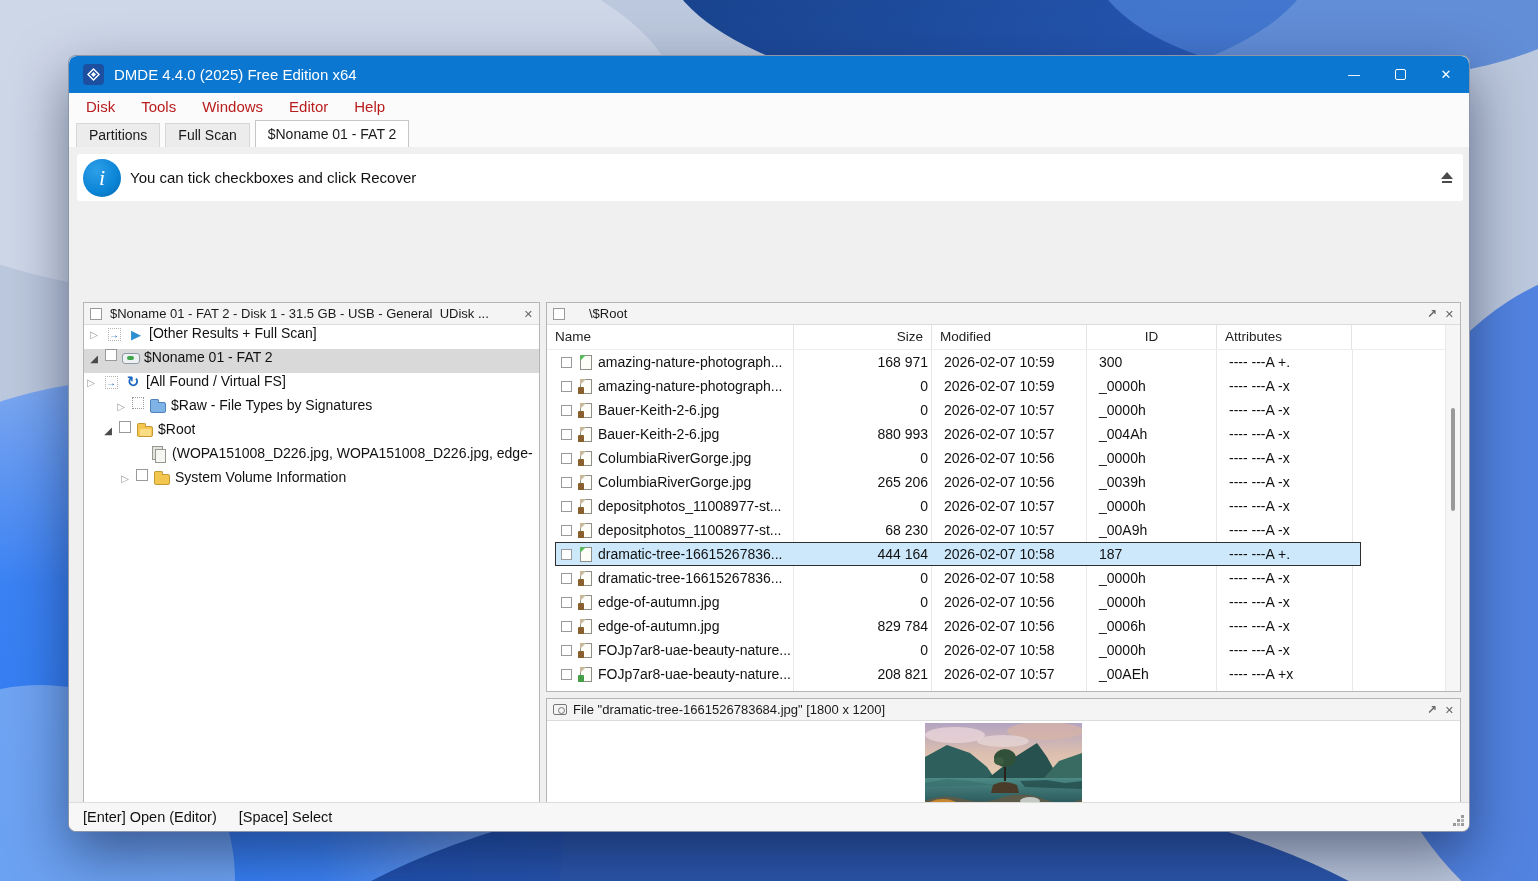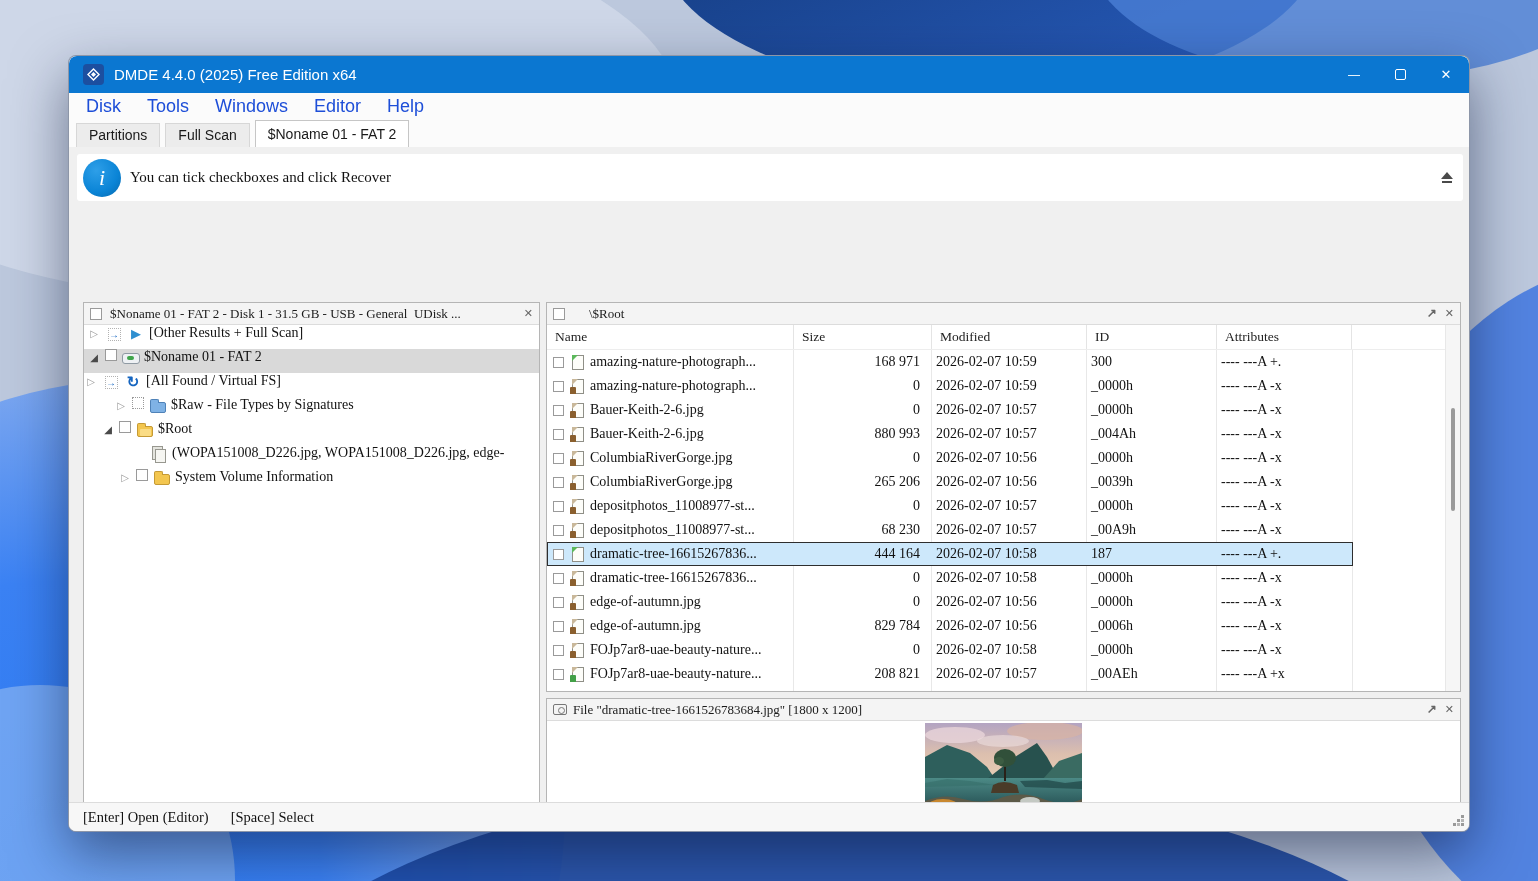--- a/index.html
+++ b/index.html
@@ -21,30 +21,30 @@
   .title-text { color:#fff; font-size:15px; }
   .win-controls { margin-left:auto; display:flex; height:100%; }
   .win-btn { width:46px; height:100%; display:flex; align-items:center; justify-content:center; color:#fff; font-size:13px; }
   .min-glyph::before { content:"\2014"; font-size:12px; }
   .max-glyph { width:11px; height:11px; border:1px solid #fff; border-radius:2px; display:inline-block; }
   .close-glyph::before { content:"\2715"; font-size:13px; font-weight:300; }
 
   
   .menubar { position:absolute; left:0; top:37px; right:0; height:27px; background:#fbfbfb;
     display:flex; align-items:center; padding-left:4px; }
-  .menu-item { padding:0 13px; font-size:18px; color:#1d4ed8; line-height:27px; }
+  .menu-item { padding:0 13px; font-size:15px; color:#b91c1c; line-height:27px; }
 
   
   .tabbar { position:absolute; left:0; top:64px; right:0; height:27px; background:#fbfbfb;
     display:flex; align-items:flex-end; padding-left:7px; }
   .tab { height:24px; line-height:23px; padding:0 12px; font-size:14px; color:#1a1a1a;
     background:#ececec; border:1px solid #d7d7d7; border-bottom:none; margin-right:5px; }
   .tab.active { height:27px; line-height:26px; background:#fff; border-color:#c6c6c6; }
 
-  .client { position:absolute; left:0; top:91px; right:0; bottom:0; background:#f0f0f0;font-family:Liberation Serif, serif; }
+  .client { position:absolute; left:0; top:91px; right:0; bottom:0; background:#f0f0f0; }
 
   
   .info-strip { position:absolute; left:8px; top:7px; width:1386px; height:47px; background:#fff;
     border-radius:3px; display:flex; align-items:center; }
   .info-circle { width:38px; height:38px; border-radius:50%; margin-left:6px;
     background:radial-gradient(circle at 35% 30%, #2e9fe8, #0a84d6 60%, #0767ab);
     color:#fff; font-size:22px; font-style:italic; font-family:"Liberation Serif",serif;
     display:flex; align-items:center; justify-content:center; }
   .info-circle::before { content:"i"; }
   .info-text { margin-left:9px; font-size:15px; color:#111; }
@@ -89,27 +89,27 @@
   .tlabel { overflow:hidden; }
 
   .hscroll-track { position:absolute; left:0; right:0; bottom:0; height:16px; background:#f4f4f4; }
   .hscroll-thumb { position:absolute; left:16px; top:5px; width:343px; height:6px; background:#8f8f8f; border-radius:3px; }
 
   
   .file-panel { left:477px; top:155px; width:915px; height:390px; }
   .col-header { height:25px; display:flex; font-size:13.5px; color:#222; border-bottom:1px solid #ededed; background:#fff; }
   .col-header .col { line-height:24px; border-right:1px solid #e4e4e4; padding:0 8px; }
   .c-name { width:247px; }
-  .c-size { width:138px; }
+  .c-size { width:138px; text-align:right; }
   .c-mod  { width:155px; }
-  .c-id   { width:130px; }
+  .c-id   { width:130px;text-align:center; }
   .c-attr { width:135px; }
   .list-body { position:relative; height:341px; overflow:hidden; }
   .vline { position:absolute; top:0; bottom:0; width:1px; background:#e8e8e8; }
-  .frow { position:relative; z-index:1; width:806px; height:24px; display:flex; align-items:center; font-size:14px; color:#111; }
+  .frow { position:relative; z-index:1; width:806px; height:24px; display:flex; align-items:center; font-size:14px; color:#111;margin-left:8px; }
   .frow.sel { background:#cde8fb; box-shadow:inset 0 0 0 1px #2e2e2e; }
   .frow .cb { width:11px; height:11px; margin-left:6px; }
   .fico-wrap { width:17px; margin-left:5px; display:flex; justify-content:center; flex:0 0 auto; }
   .fico { width:12px; height:15px; border:1px solid #8f8f87; background:#fdfdf9; position:relative; display:inline-block; }
   .fico::before { content:""; position:absolute; top:-1px; left:-1px; width:0; height:0;
     border-top:6px solid #c9b89a; border-right:6px solid transparent; }
   .fico.f::before { border-top-color:#5cb85c; }
   .fico.d::after, .fico.dg::after { content:""; position:absolute; left:-3px; bottom:-1px; width:6px; height:7px; border-radius:1px 1px 0 0; background:#8a5f2e; }
   .fico.dg::after { background:#43a047; }
   .cell-name { width:206px; margin-left:4px; white-space:nowrap; overflow:hidden; }

